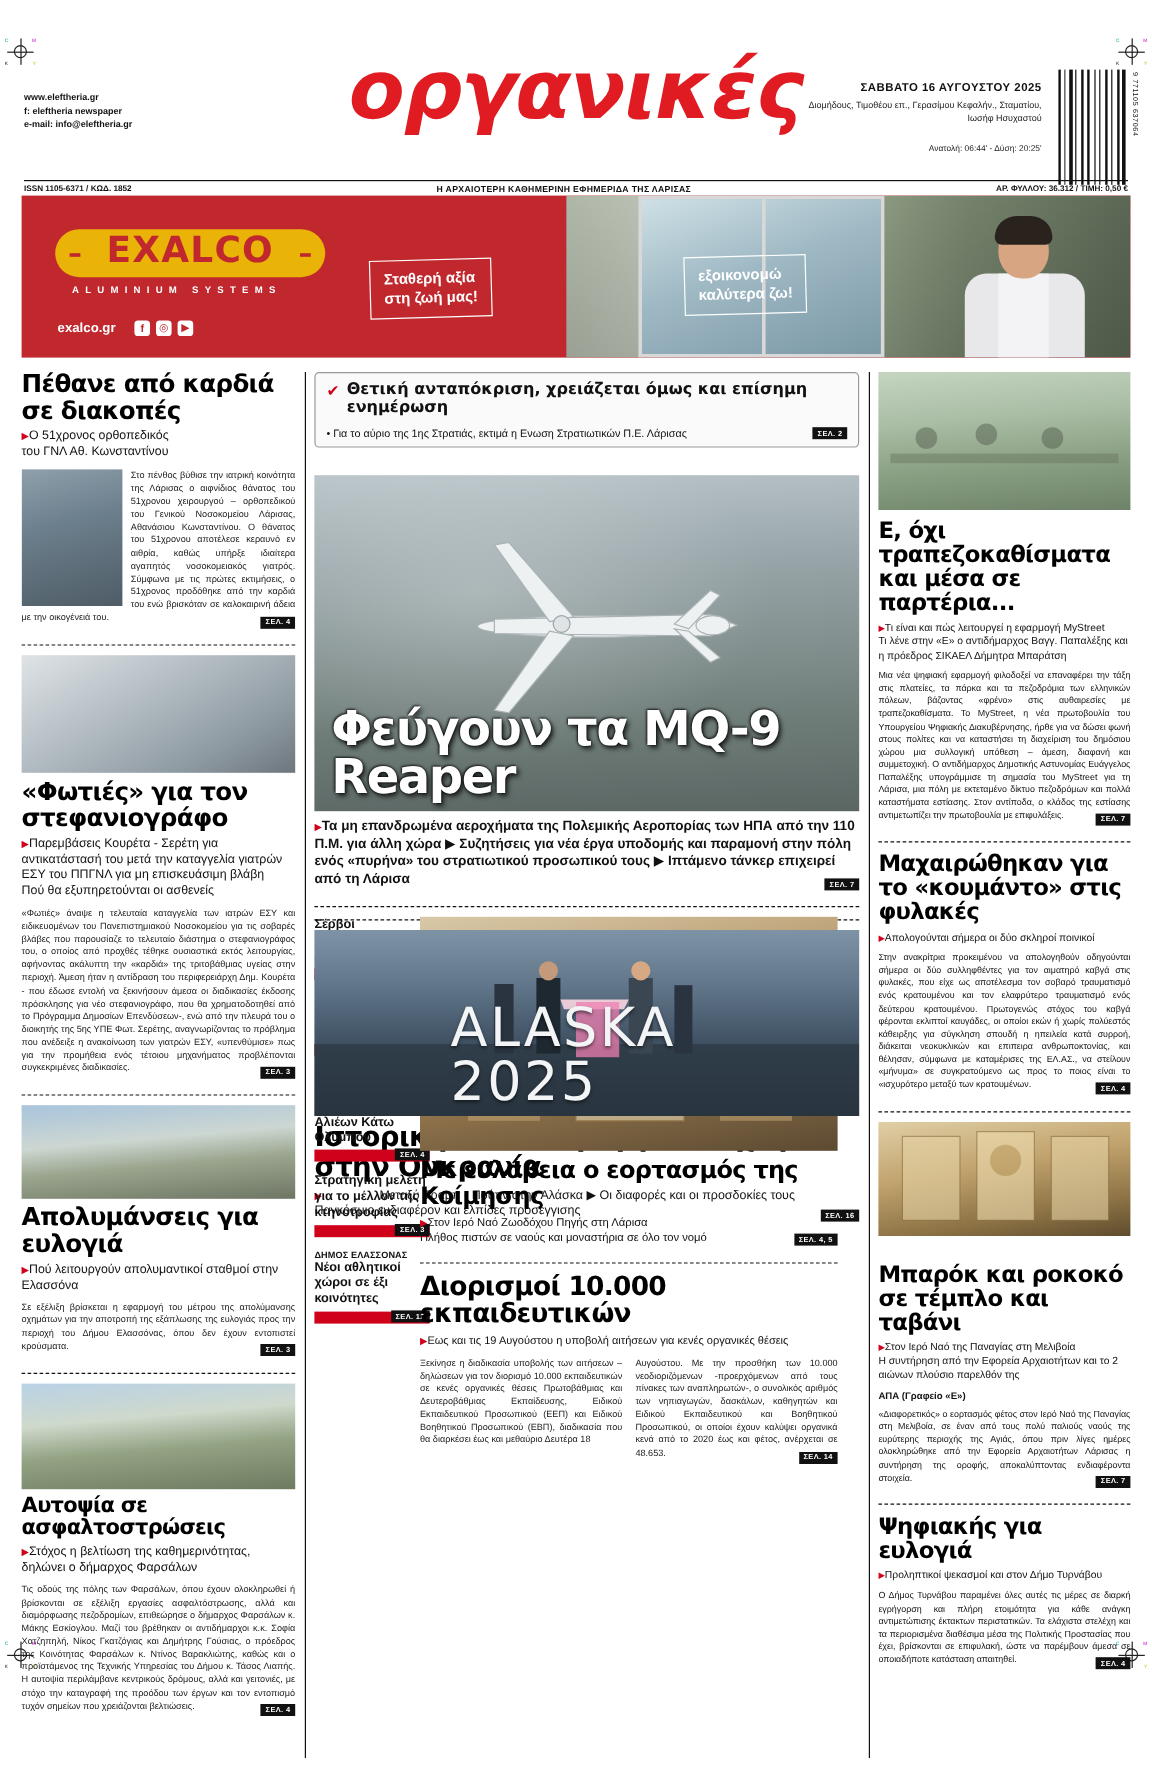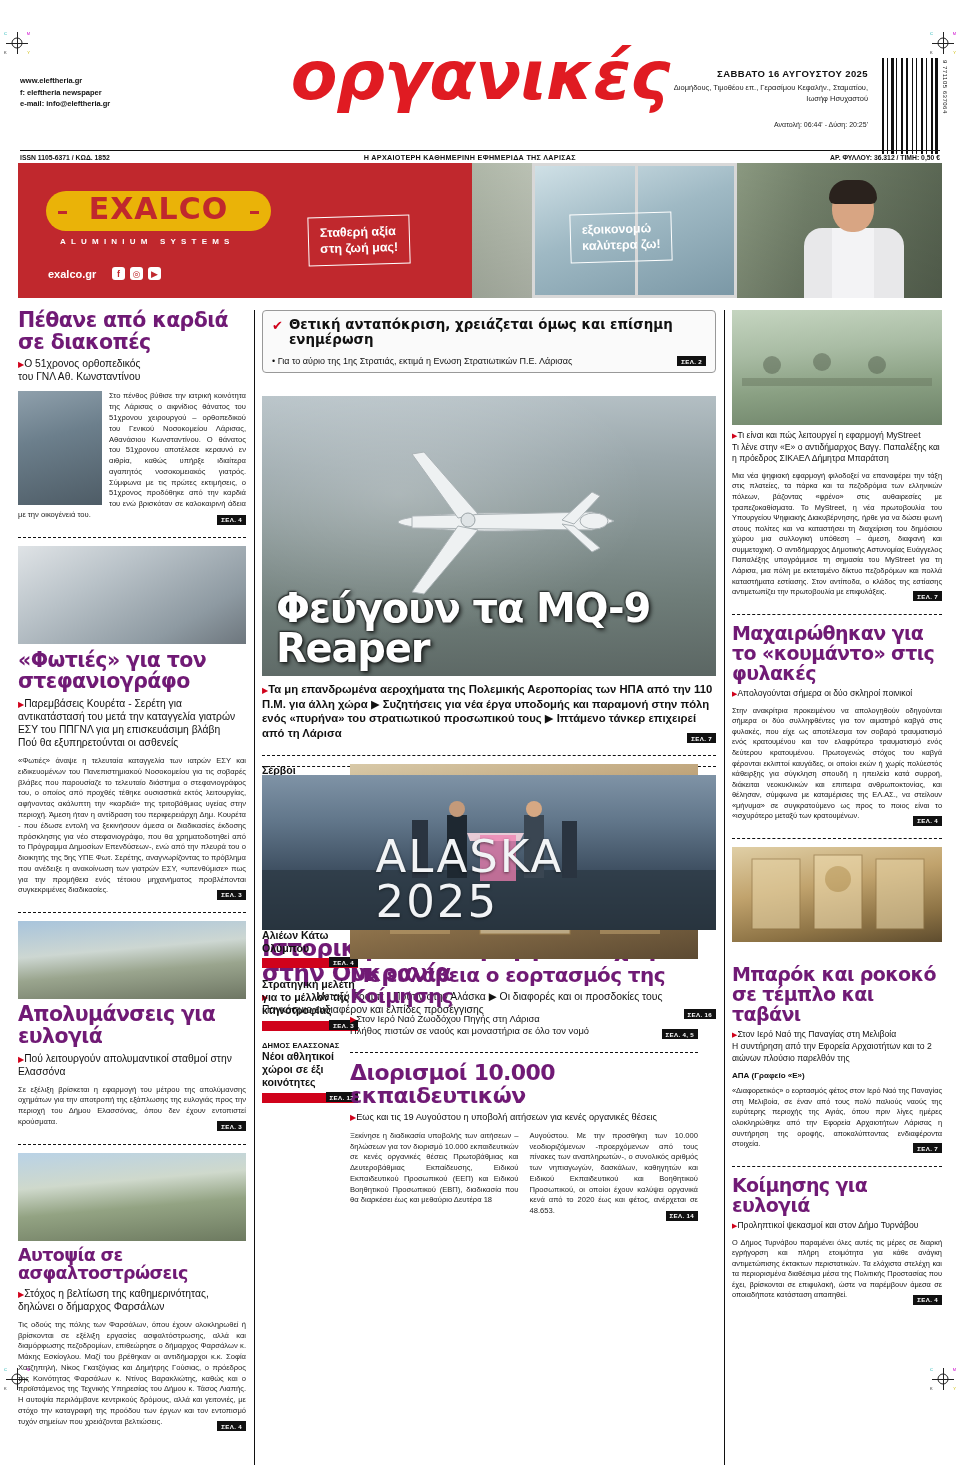--- a/index.html
+++ b/index.html
@@ -116,21 +116,21 @@
 
   .col-left   { position:absolute; left:0;   top:0; width:228px; }
   .vsep1      { position:absolute; left:236px; top:0; width:1px; height:1155px; background:#111; }
   .col-center { position:absolute; left:244px; top:0; width:454px; }
   .vsep2      { position:absolute; left:706px; top:0; width:1px; height:1155px; background:#111; }
   .col-right  { position:absolute; left:714px; top:0; width:210px; }
 
   
   h1.hl {
     font-size:20.5px; font-weight:bold; line-height:1.06;
-    letter-spacing:-0.6px; color:#701a75; font-family:"DejaVu Sans", sans-serif;
+    letter-spacing:-0.6px; color:#000000; font-family:"DejaVu Sans", sans-serif;
   }
   h1.hl.sm  { font-size:19px; }
   h1.hl.xsm { font-size:17.5px; }
   .kicker {
     font-size:10.3px; line-height:1.26; color:#111; margin-top:5px; font-weight:500;
   }
   .kicker .tri { color:#d0021b; font-size:8px; }
   .body-txt {
     font-size:7.6px; line-height:1.42; text-align:justify; color:#1a1a1a;
     margin-top:6px; hyphens:auto;
@@ -505,20 +505,21 @@
 
       <div>
         <div class="photo ph-crowd" style="width:100%; height:115px;">
           <svg viewBox="0 0 210 115" style="position:absolute;inset:0;width:100%;height:100%;opacity:.5">
             <rect x="10" y="68" width="190" height="8" fill="#6b7a62"></rect>
             <circle cx="40" cy="55" r="9" fill="#55614f"></circle>
             <circle cx="90" cy="52" r="9" fill="#55614f"></circle>
             <circle cx="145" cy="55" r="9" fill="#55614f"></circle>
           </svg>
         </div>
+        <h1 class="hl sm" style="margin-top:7px;">Ε, όχι τραπεζοκαθίσματα και μέσα σε παρτέρια...</h1>
         <div class="right-kick"><span class="tri">▶</span><span style="white-space:pre-line;">Τι είναι και πώς λειτουργεί η εφαρμογή MyStreet
 Τι λένε στην «Ε» ο αντιδήμαρχος Βαγγ. Παπαλέξης και η πρόεδρος ΣΙΚΑΕΛ Δήμητρα Μπαράτση</span></div>
         <div class="right-body">Μια νέα ψηφιακή εφαρμογή φιλοδοξεί να επαναφέρει την τάξη στις πλατείες, τα πάρκα και τα πεζοδρόμια των ελληνικών πόλεων, βάζοντας «φρένο» στις αυθαιρεσίες με τραπεζοκαθίσματα. Το MyStreet, η νέα πρωτοβουλία του Υπουργείου Ψηφιακής Διακυβέρνησης, ήρθε για να δώσει φωνή στους πολίτες και να καταστήσει τη διαχείριση του δημόσιου χώρου μια συλλογική υπόθεση – άμεση, διαφανή και συμμετοχική. Ο αντιδήμαρχος Δημοτικής Αστυνομίας Ευάγγελος Παπαλέξης υπογράμμισε τη σημασία του MyStreet για τη Λάρισα, μια πόλη με εκτεταμένο δίκτυο πεζοδρόμων και πολλά καταστήματα εστίασης. Στον αντίποδα, ο κλάδος της εστίασης αντιμετωπίζει την πρωτοβουλία με επιφυλάξεις.</div>
         <div style="text-align:right; margin-top:-11px;"><span class="sel">ΣΕΛ. 7</span></div>
       </div>
 
       <div class="dash-sep"></div>
 
       <div>
         <h1 class="hl sm">Μαχαιρώθηκαν για το «κουμάντο» στις φυλακές</h1>
@@ -542,21 +543,21 @@
         <div class="right-kick"><span class="tri">▶</span><span style="white-space:pre-line;">Στον Ιερό Ναό της Παναγίας στη Μελιβοία
 Η συντήρηση από την Εφορεία Αρχαιοτήτων και το 2 αιώνων πλούσιο παρελθόν της</span></div>
         <div class="byline">ΑΠΑ (Γραφείο «Ε»)</div>
         <div class="right-body">«Διαφορετικός» ο εορτασμός φέτος στον Ιερό Ναό της Παναγίας στη Μελιβοία, σε έναν από τους πολύ παλιούς ναούς της ευρύτερης περιοχής της Αγιάς, όπου πριν λίγες ημέρες ολοκληρώθηκε από την Εφορεία Αρχαιοτήτων Λάρισας η συντήρηση της οροφής, αποκαλύπτοντας ενδιαφέροντα στοιχεία.</div>
         <div style="text-align:right; margin-top:-11px;"><span class="sel">ΣΕΛ. 7</span></div>
       </div>
 
       <div class="dash-sep"></div>
 
       <div>
-        <h1 class="hl sm">Κοίμησης για ευλογιά</h1>
+        <h1 class="hl sm">Ψηφιακής για ευλογιά</h1>
         <div class="right-kick"><span class="tri">▶</span><span>Προληπτικοί ψεκασμοί και στον Δήμο Τυρνάβου</span></div>
         <div class="right-body">Ο Δήμος Τυρνάβου παραμένει όλες αυτές τις μέρες σε διαρκή εγρήγορση και πλήρη ετοιμότητα για κάθε ανάγκη αντιμετώπισης έκτακτων περιστατικών. Τα ελάχιστα στελέχη και τα περιορισμένα διαθέσιμα μέσα της Πολιτικής Προστασίας που έχει, βρίσκονται σε επιφυλακή, ώστε να παρέμβουν άμεσα σε οποιαδήποτε κατάσταση απαιτηθεί.</div>
         <div style="text-align:right; margin-top:-11px;"><span class="sel">ΣΕΛ. 4</span></div>
       </div>
 
     </div>
 
   </div>
 </div>
 

